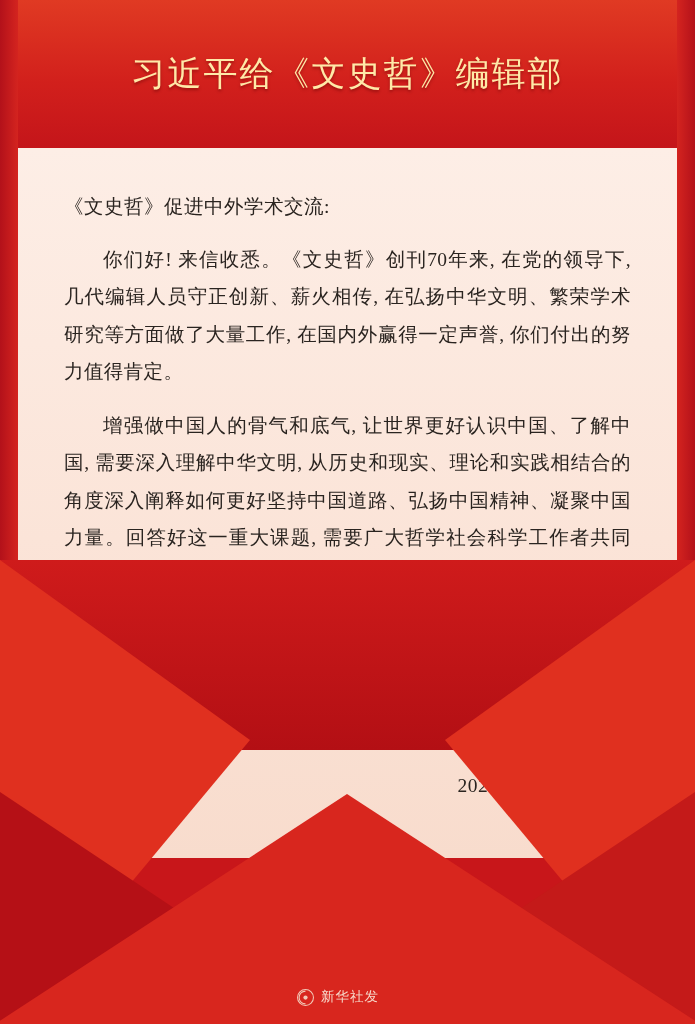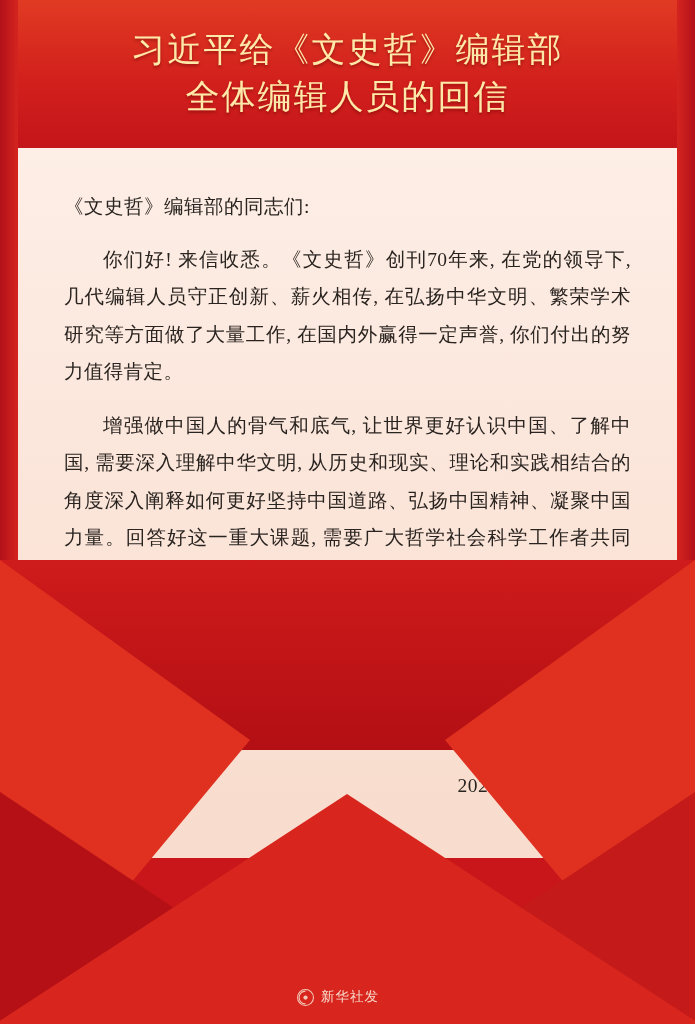--- a/index.html
+++ b/index.html
@@ -196,26 +196,25 @@
 </head>
 <body>
 
 <div class="poster">
 
   <div class="frame-left"></div>
   <div class="frame-right"></div>
 
   <div class="title-banner">
     <div class="title-line">习近平给《文史哲》编辑部</div>
-    <div class="title-line">全体编辑人员的回信</div>
   </div>
 
   <div class="letter">
     <div class="letter-inner">
-      <div class="salutation">《文史哲》编辑部的同志们:</div>
+      <div class="salutation">《文史哲》促进中外学术交流:</div>
       <div class="para">你们好! 来信收悉。《文史哲》创刊70年来, 在党的领导下, 几代编辑人员守正创新、薪火相传, 在弘扬中华文明、繁荣学术研究等方面做了大量工作, 在国内外赢得一定声誉, 你们付出的努力值得肯定。</div>
       <div class="para">增强做中国人的骨气和底气, 让世界更好认识中国、了解中国, 需要深入理解中华文明, 从历史和现实、理论和实践相结合的角度深入阐释如何更好坚持中国道路、弘扬中国精神、凝聚中国力量。回答好这一重大课题, 需要广大哲学社会科学工作者共同努力, 在新的时代条件下推动中华优秀传统文化创造性转化、创新性发展。高品质的学术期刊就是要坚守初心、引领创新, 展示高水平研究成果, 支持优秀学术人才成长, 促进中外学术交流。希望你们再接再厉, 把刊物办得更好。</div>
       <div class="signature">
         <div class="sign-name">习近平</div>
         <div class="sign-date">2021年5月9日</div>
       </div>
     </div>
   </div>
 
   <div class="envelope">

